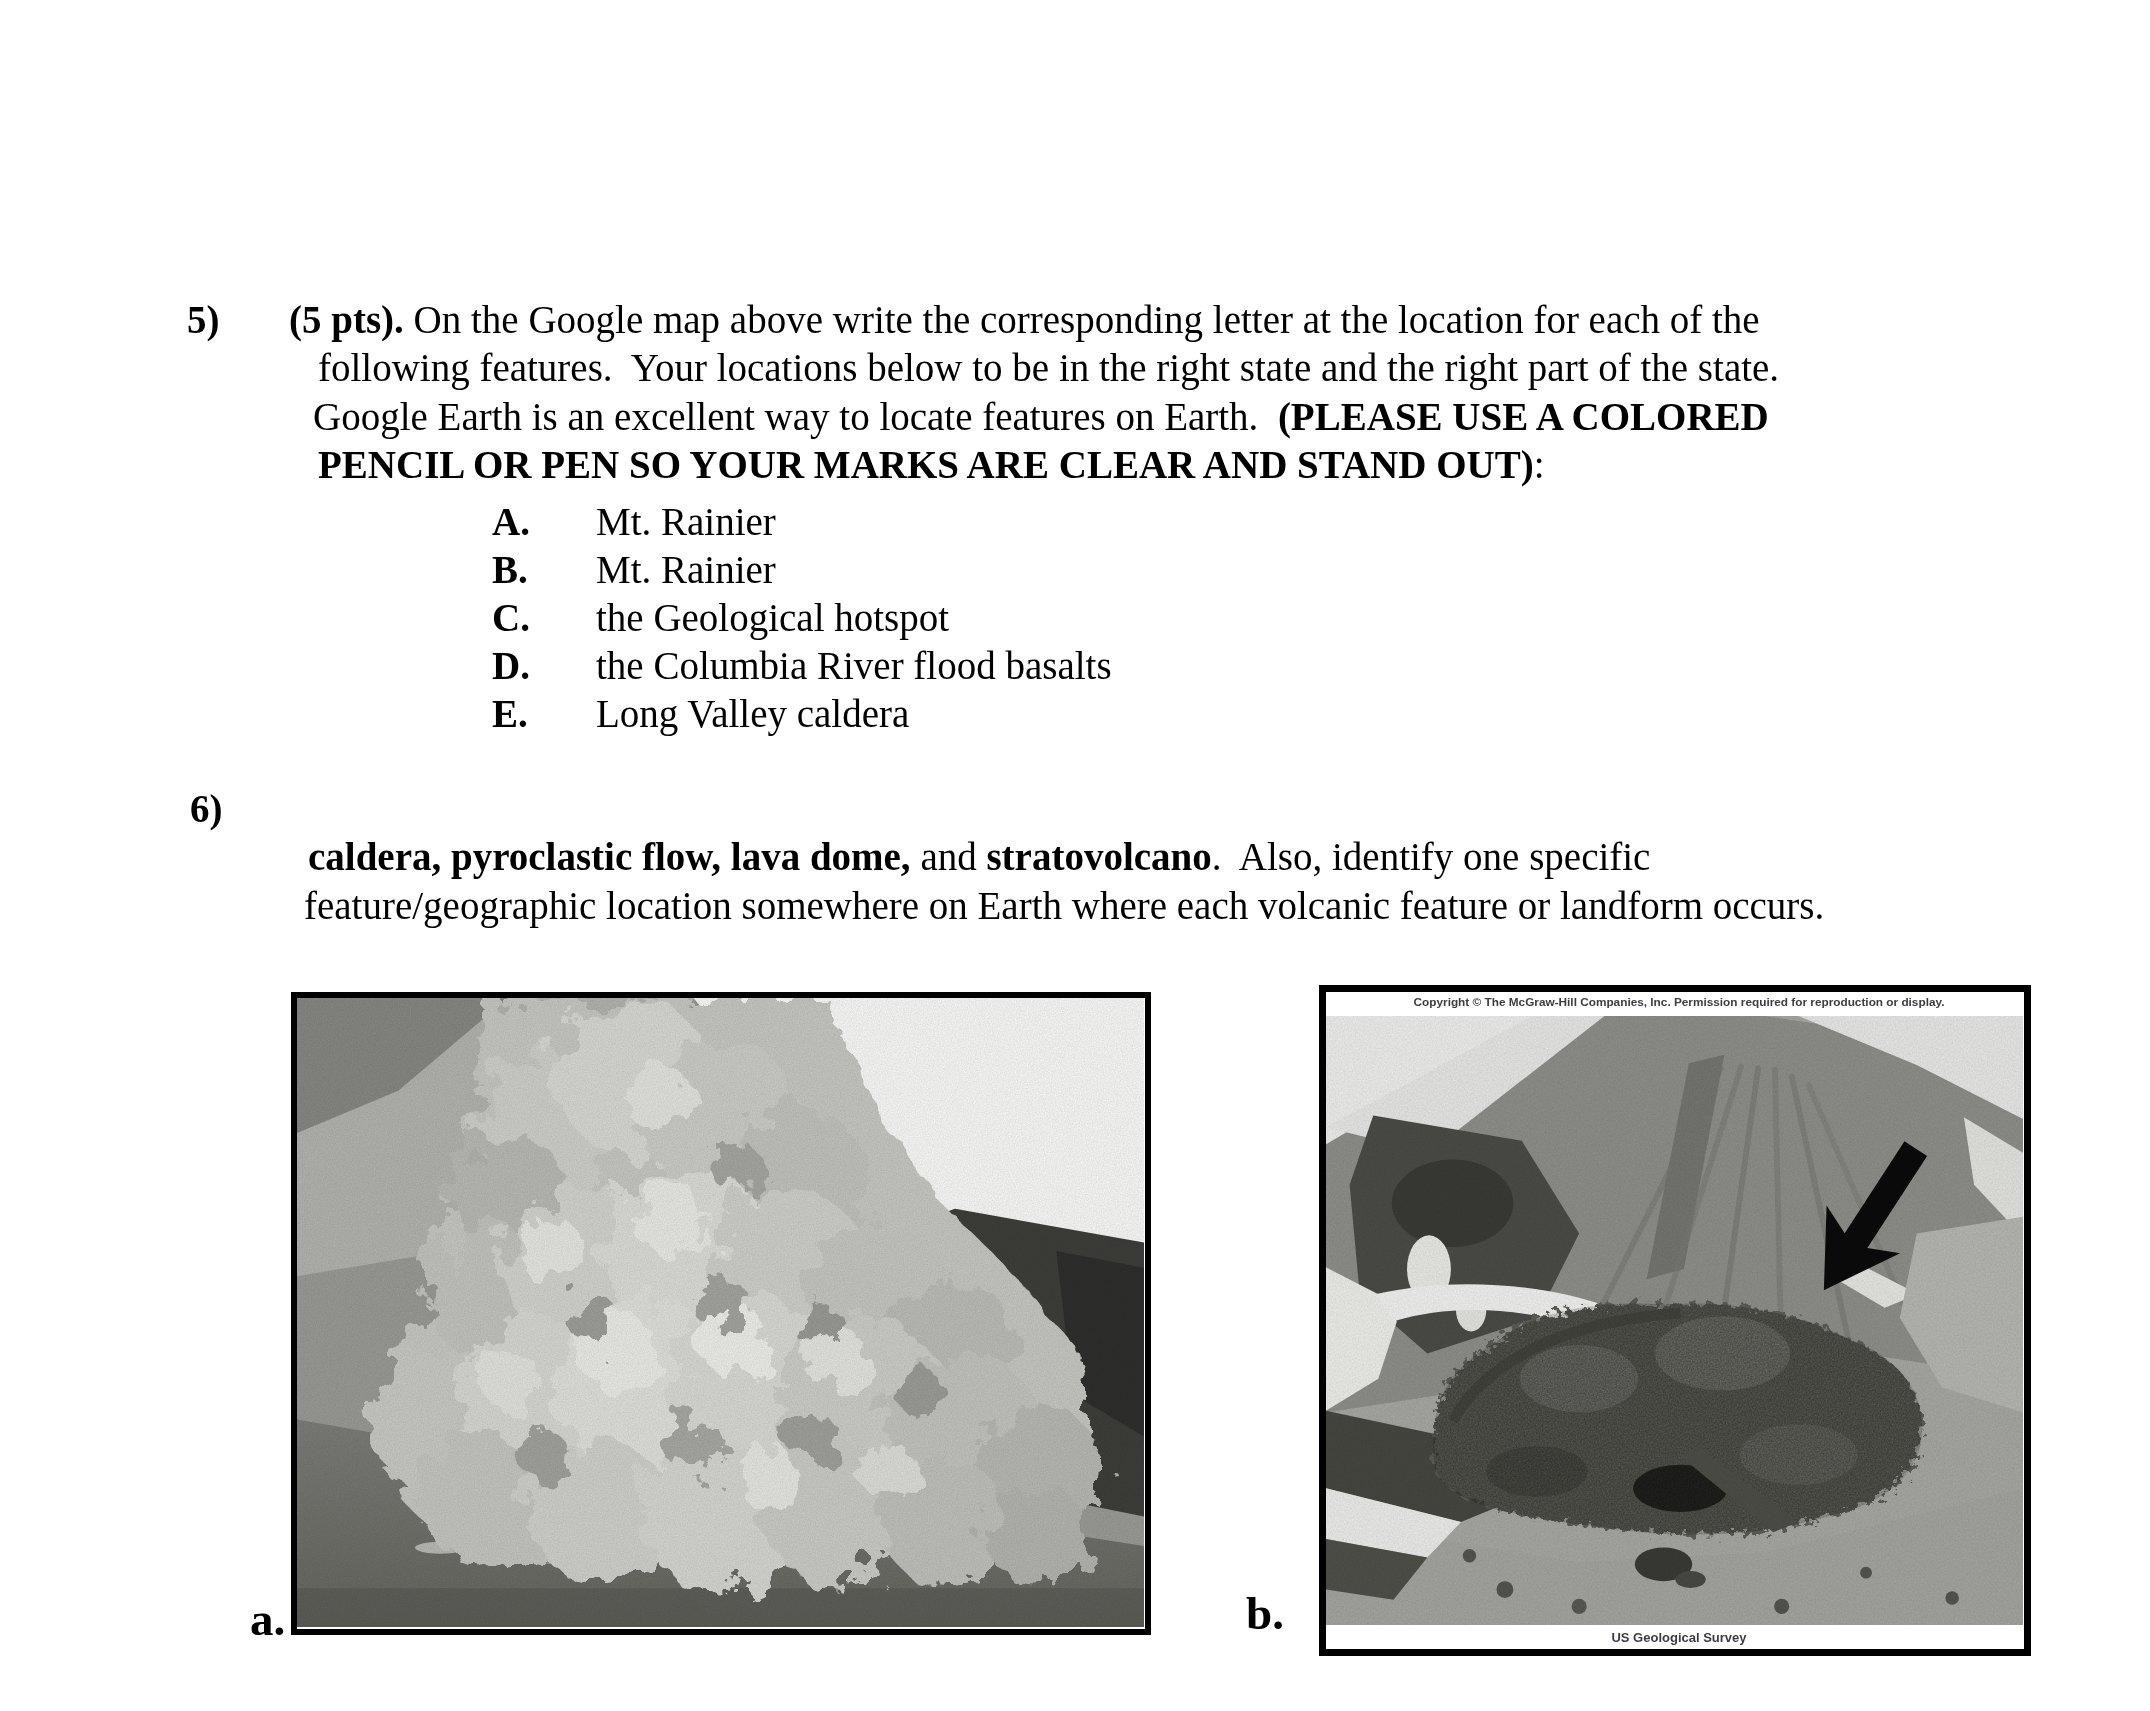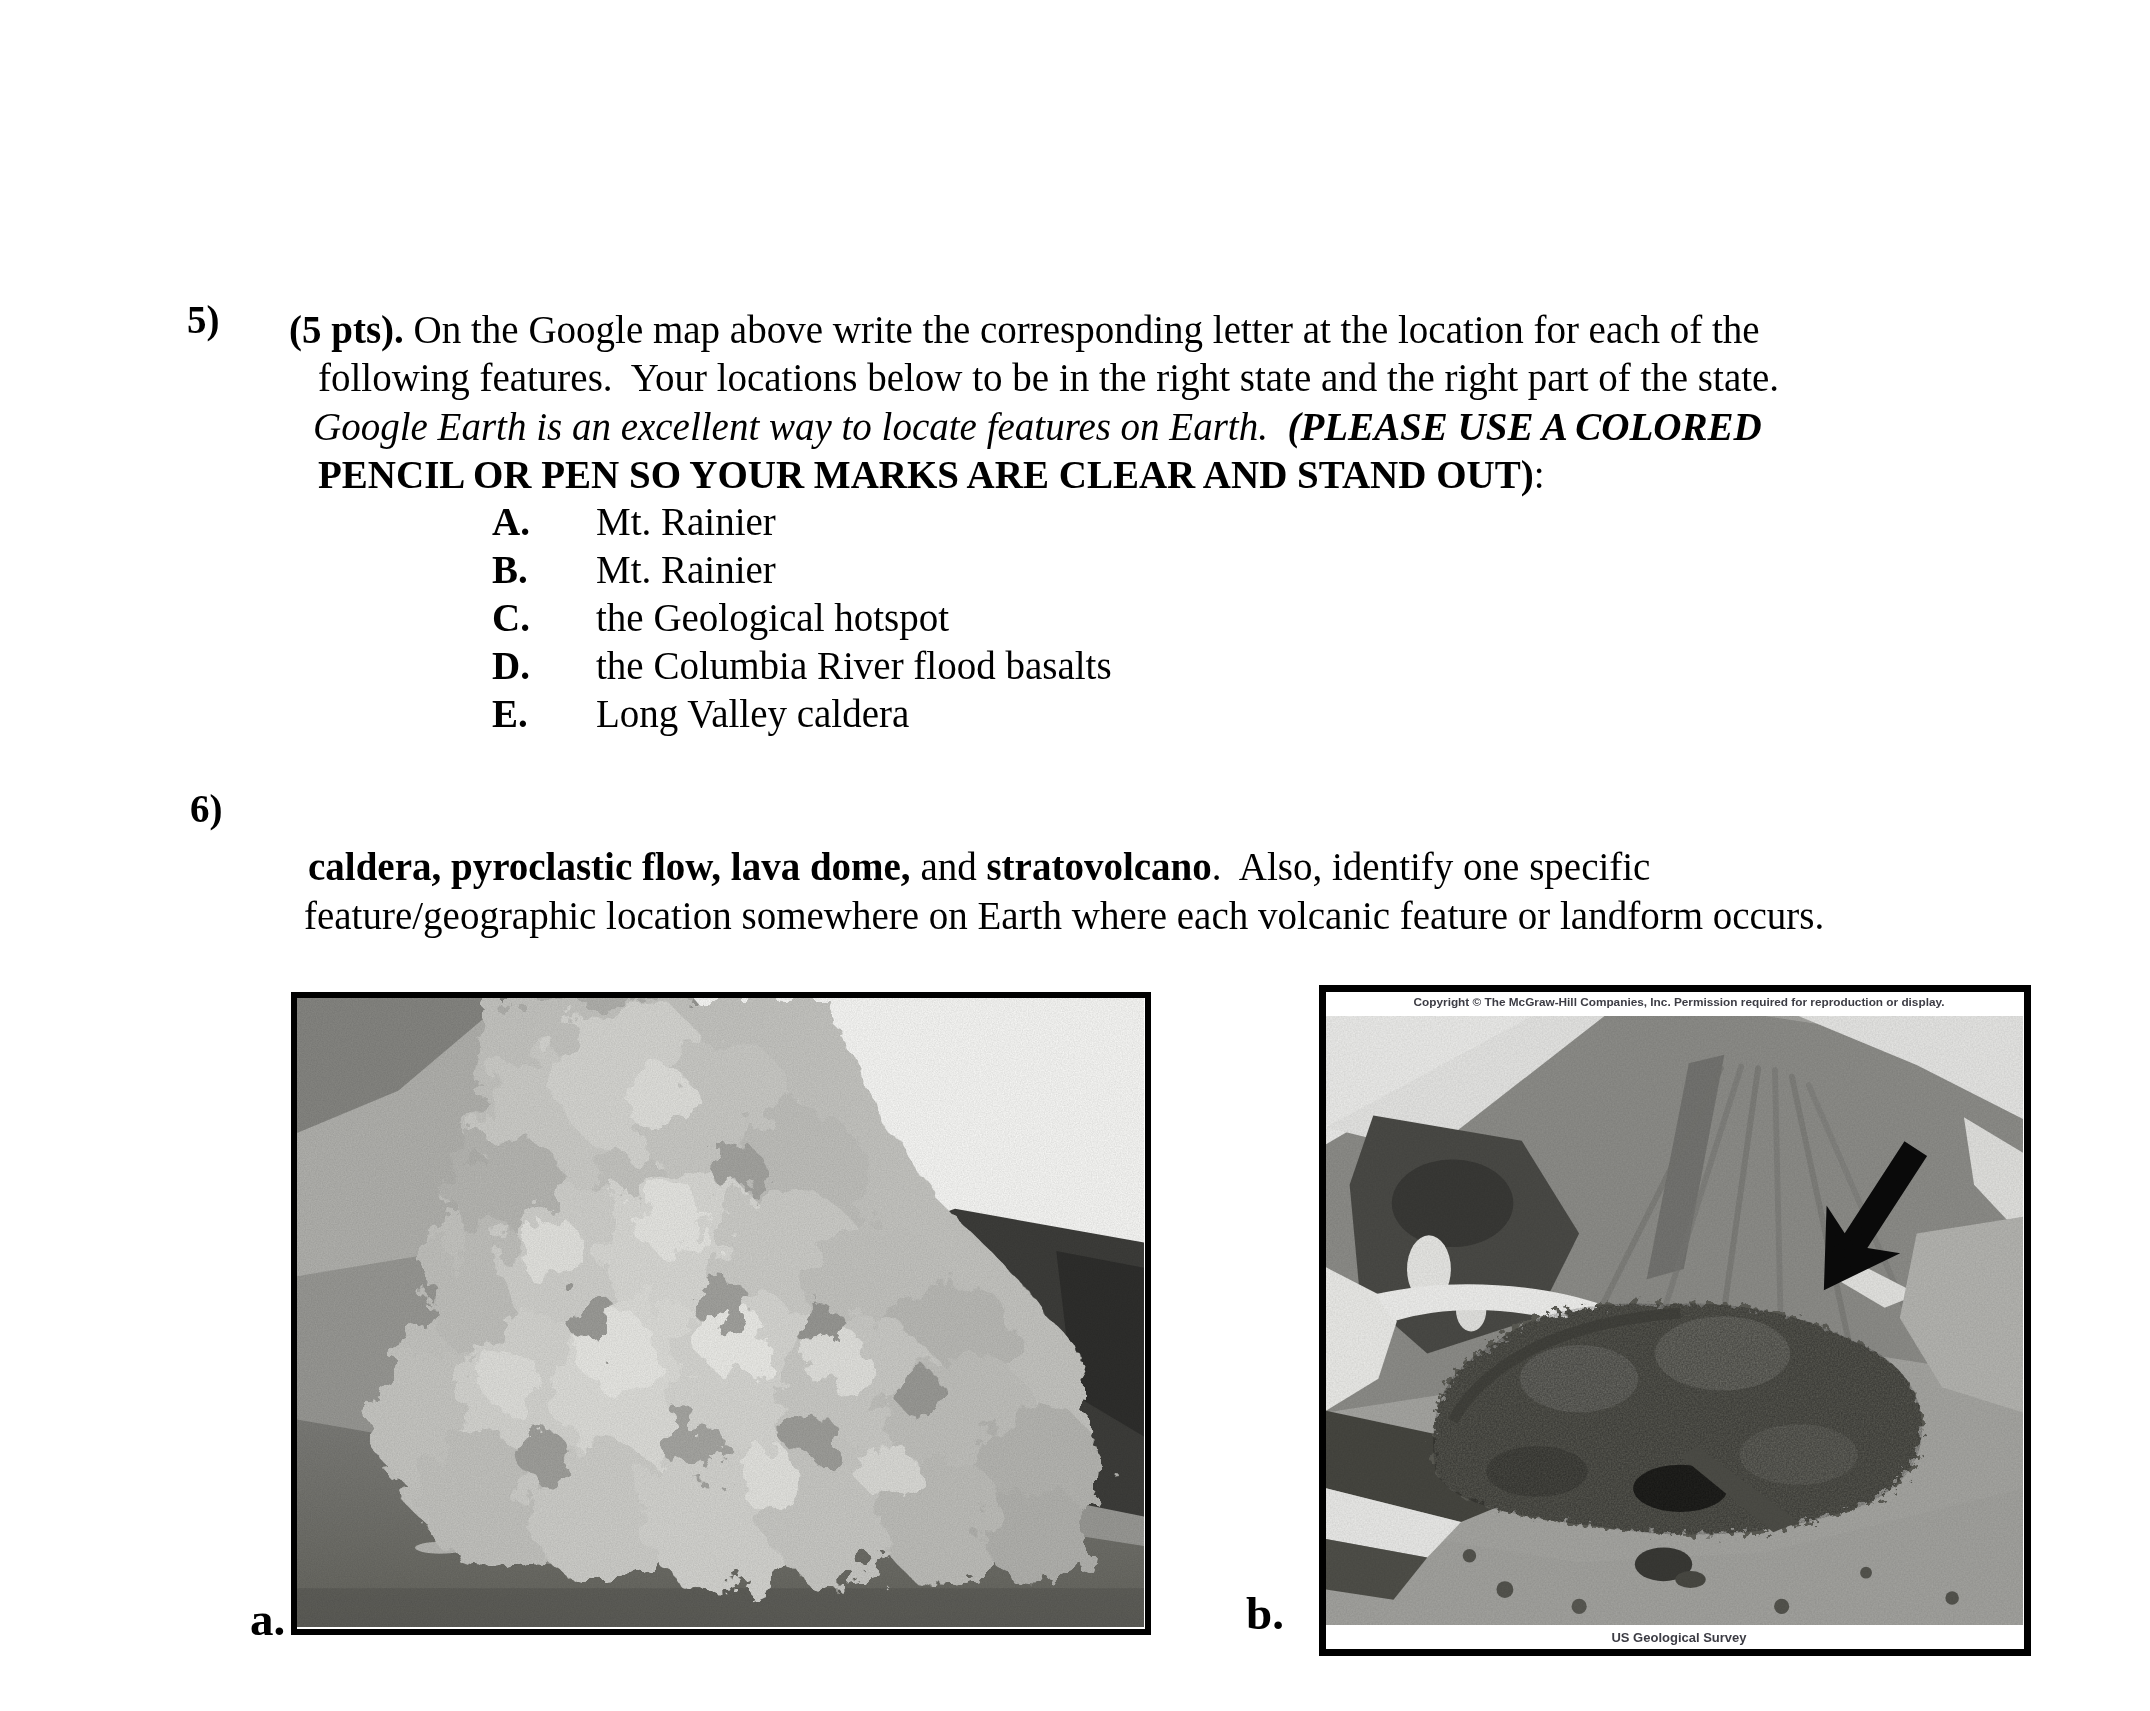--- a/index.html
+++ b/index.html
@@ -1,20 +1,20 @@
 <!DOCTYPE html>
 <html style="font-size:13.5px"><head>
 <meta charset="utf-8">
 <style>
   html,body { margin:0; padding:0; background:#ffffff; }
   .page {
     position:relative; width:2150px; height:1712px; background:#ffffff;
     font-family:"Liberation Serif", serif; color:#000; overflow:hidden;
   }
-  .ln { position:absolute; font-size:39px; line-height:1.2; white-space:pre;margin-top:10px; }
+  .ln { position:absolute; font-size:39px; line-height:1.2; white-space:pre; }
   .b  { font-weight:bold; }
   .qnum { position:absolute; font-size:39px; line-height:1.2; font-weight:bold; white-space:pre; }
   .list { position:absolute; font-size:39px; line-height:48px; }
   .li { display:flex; }
   .li .letter { font-weight:bold; width:104px; }
   .figframe { position:absolute; box-sizing:border-box; border:6.7px solid #000; background:#fff; }
   .figframe svg { display:block; }
   .figlabel { position:absolute; font-size:47px; font-weight:bold; line-height:1; }
   .cap {
     position:absolute; left:0; right:0; text-align:center;
@@ -29,21 +29,21 @@
 <body>
 
 <div class="page">
 
   <div class="qnum" style="left:187px; top:297px;">5)</div>
 
   <div class="ln" style="left:289px; top:297px;"><span class="b">(5 pts).</span><span> On the Google map above write the corresponding letter at the location for each of the</span></div>
 
   <div class="ln" style="left:318px; top:345px;">following features.  Your locations below to be in the right state and the right part of the state.</div>
 
-  <div class="ln" style="left:313px; top:394px;font-style:italic;"><span>Google Earth is an excellent way to locate features on Earth.  </span><span class="b">(PLEASE USE A COLORED</span></div>
+  <div class="ln" style="left:313px; top:394px;"><span>Google Earth is an excellent way to locate features on Earth.  </span><span class="b">(PLEASE USE A COLORED</span></div>
 
   <div class="ln" style="left:318px; top:442px;"><span class="b">PENCIL OR PEN SO YOUR MARKS ARE CLEAR AND STAND OUT)</span><span>:</span></div>
 
   <div class="list" style="left:492px; top:498px;">
     <div class="li">
       <span class="letter">A.</span>
       <span>Mt. Rainier</span>
     </div>
     <div class="li">
       <span class="letter">B.</span>

